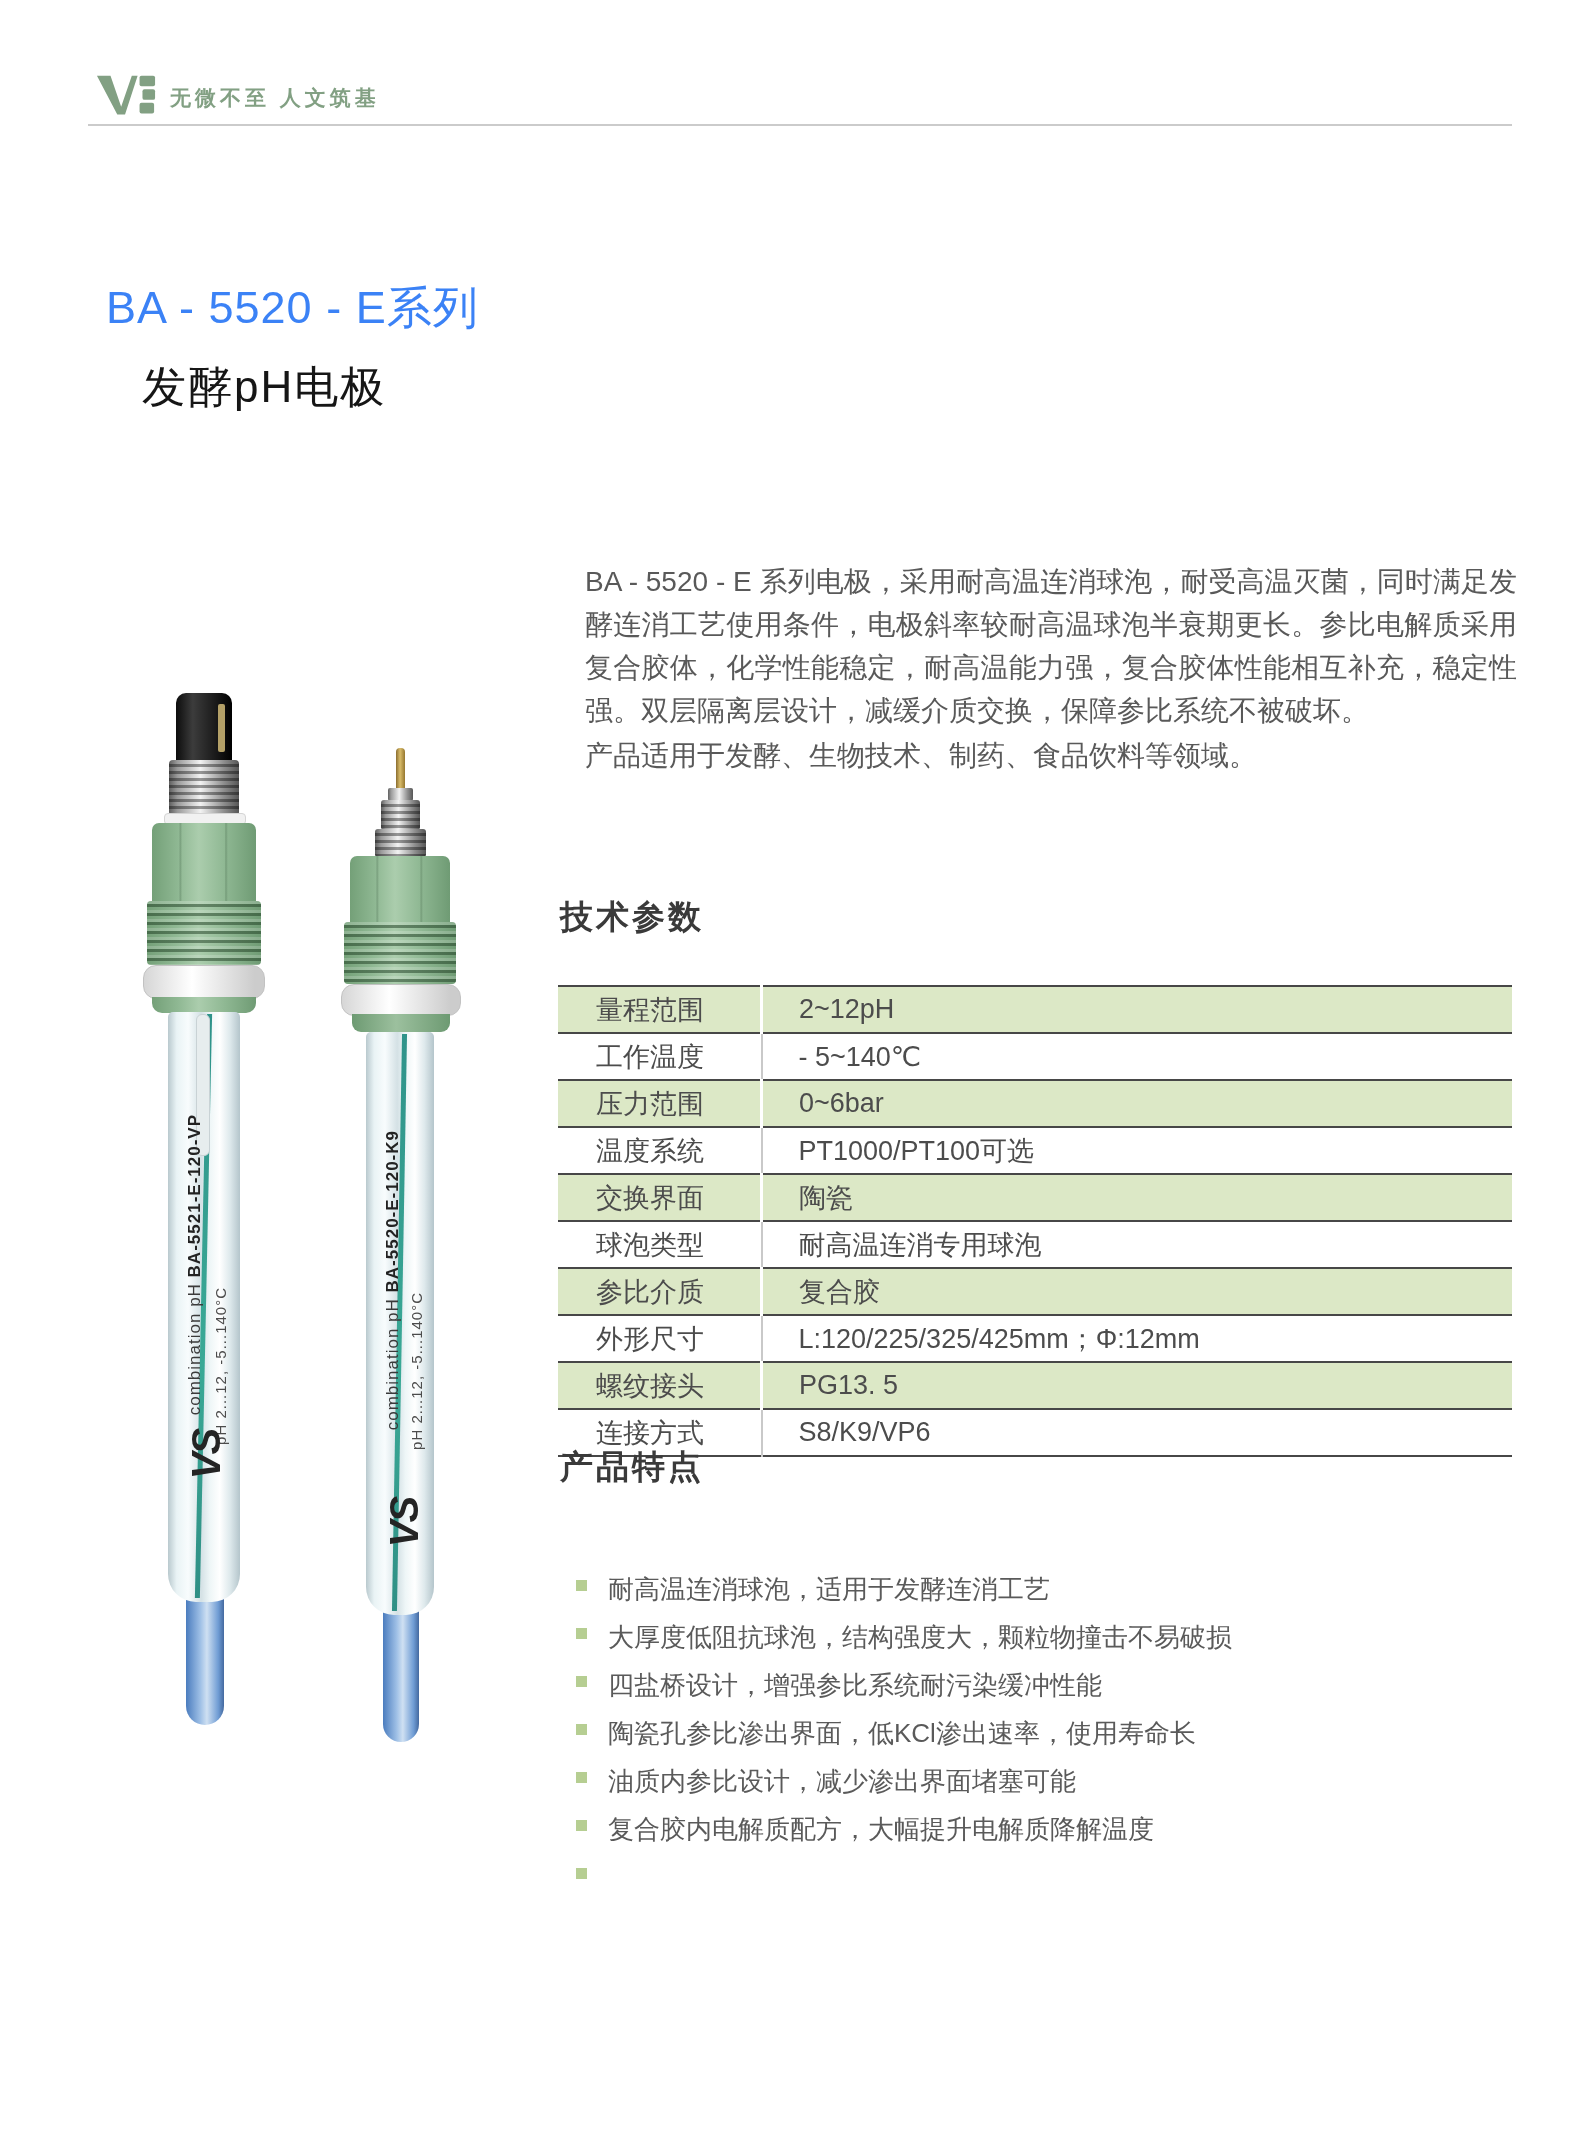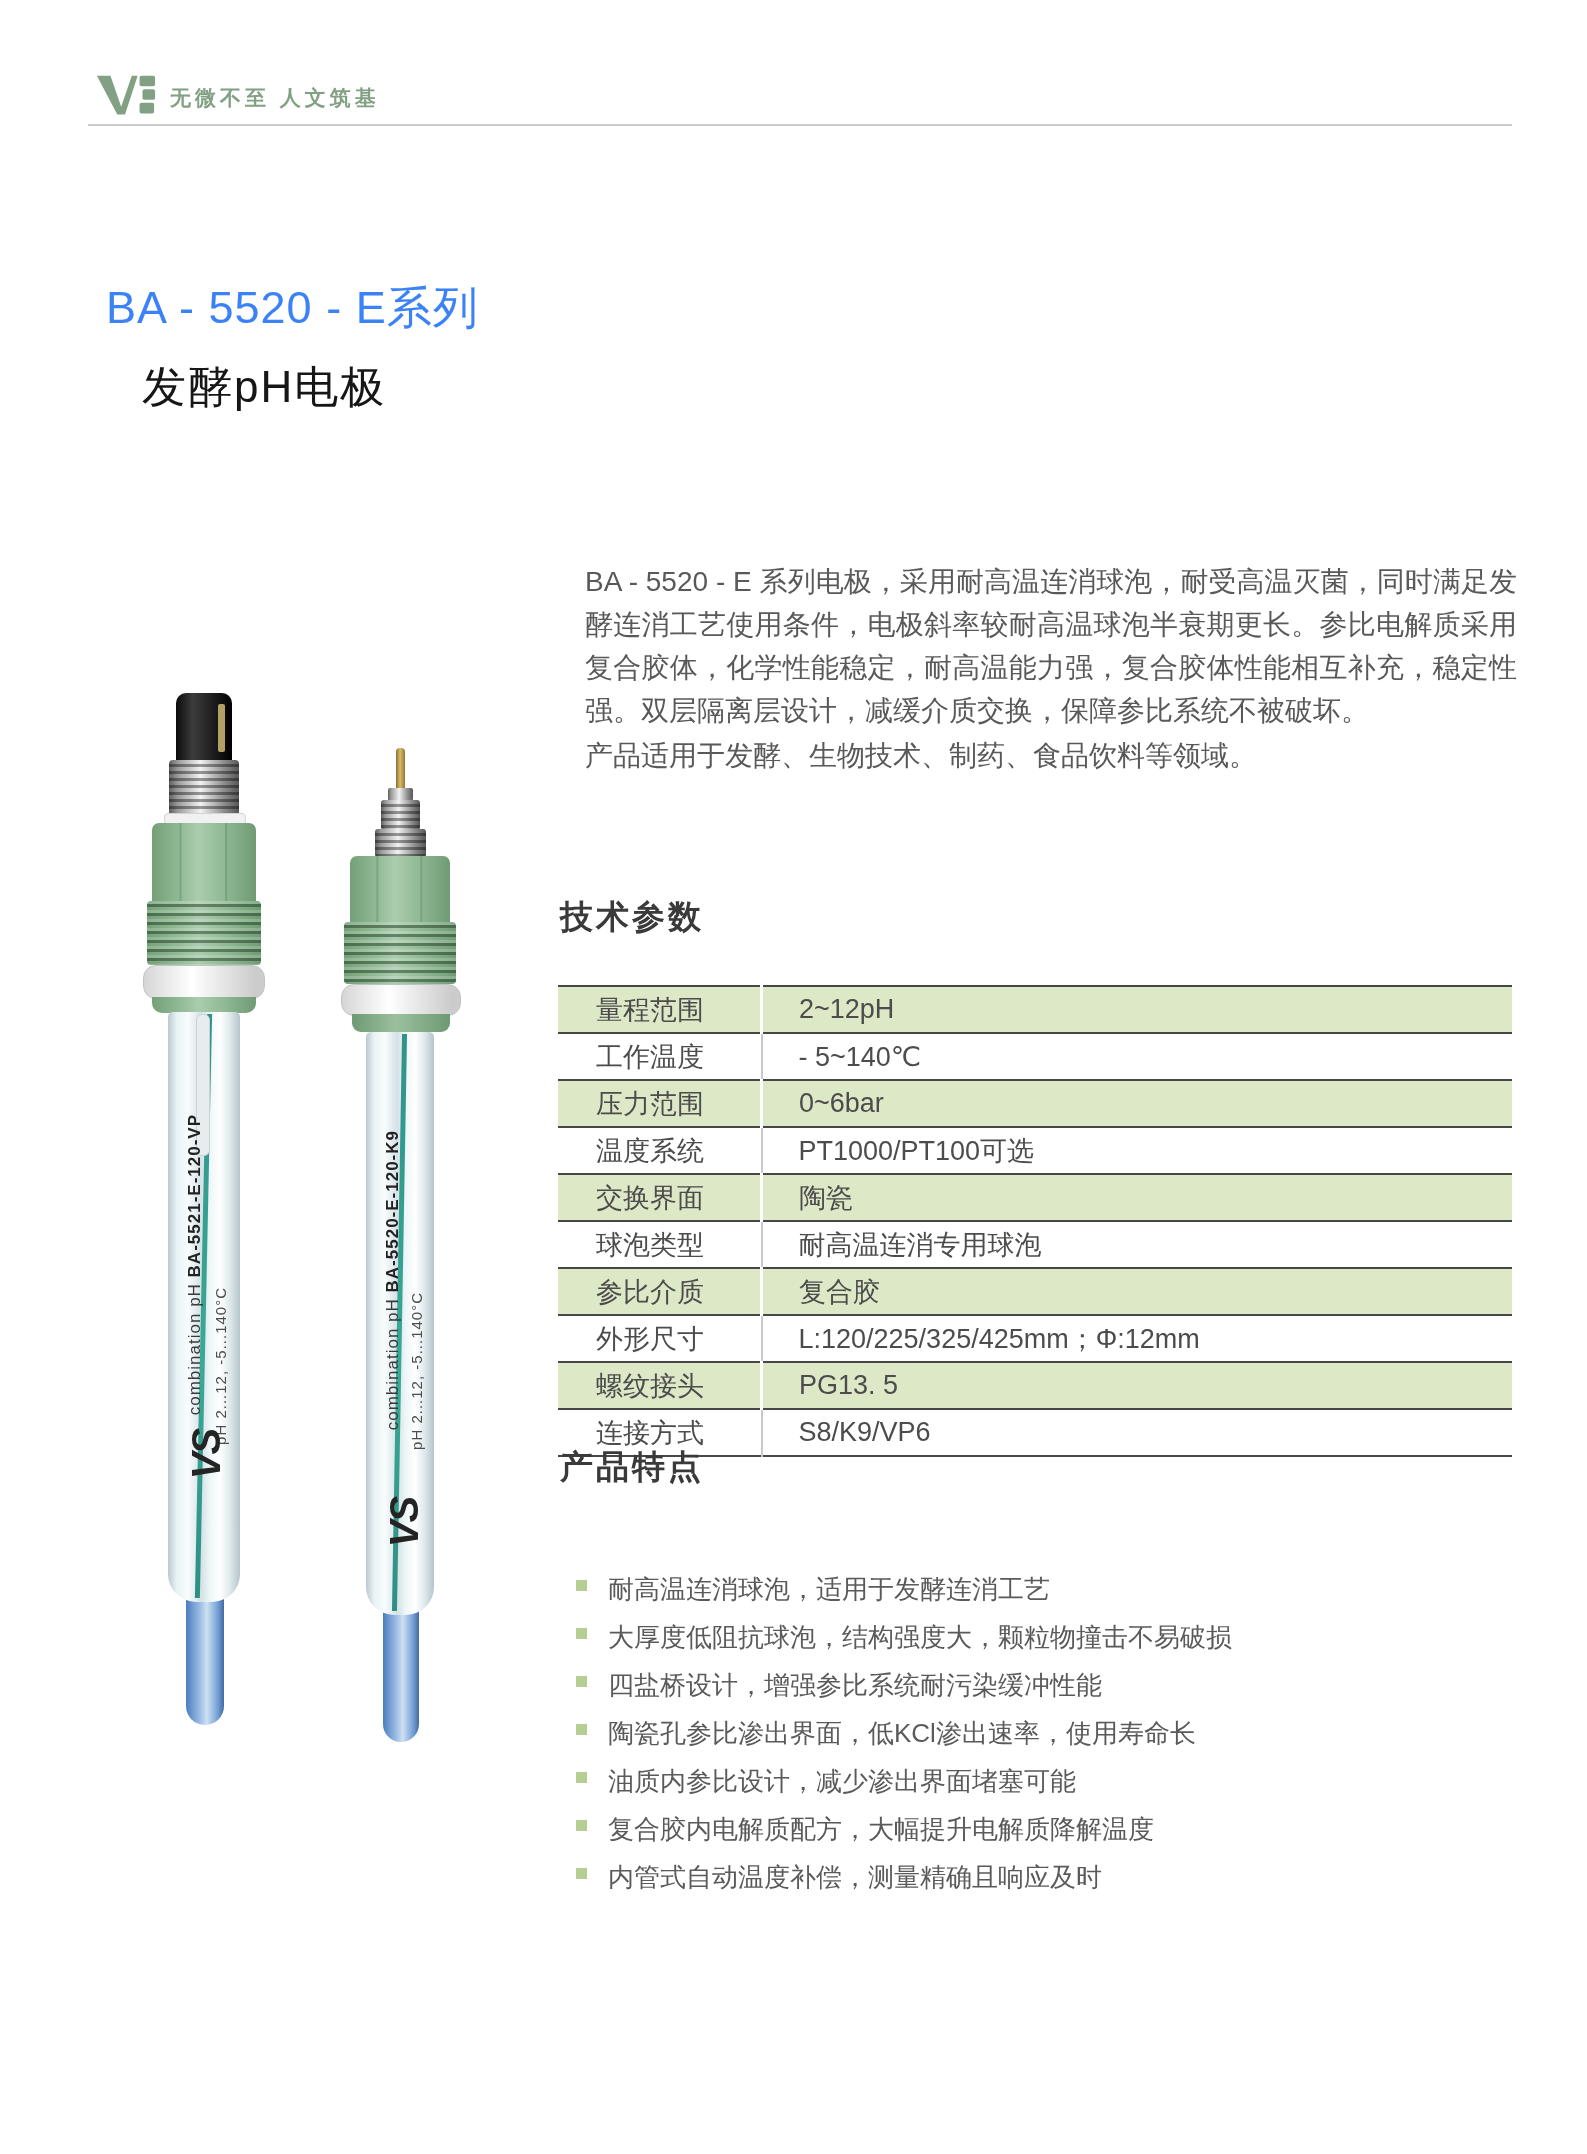--- a/index.html
+++ b/index.html
@@ -203,17 +203,16 @@
     <li>
         <span class="sq"></span>
         <span>油质内参比设计，减少渗出界面堵塞可能</span>
       </li>
     <li>
         <span class="sq"></span>
         <span>复合胶内电解质配方，大幅提升电解质降解温度</span>
       </li>
     <li>
         <span class="sq"></span>
-        <span>内管式自动温度补偿，测量精确且响应及时</span>
       </li>
   </ul>
 
 </div>
 
 </body></html>

